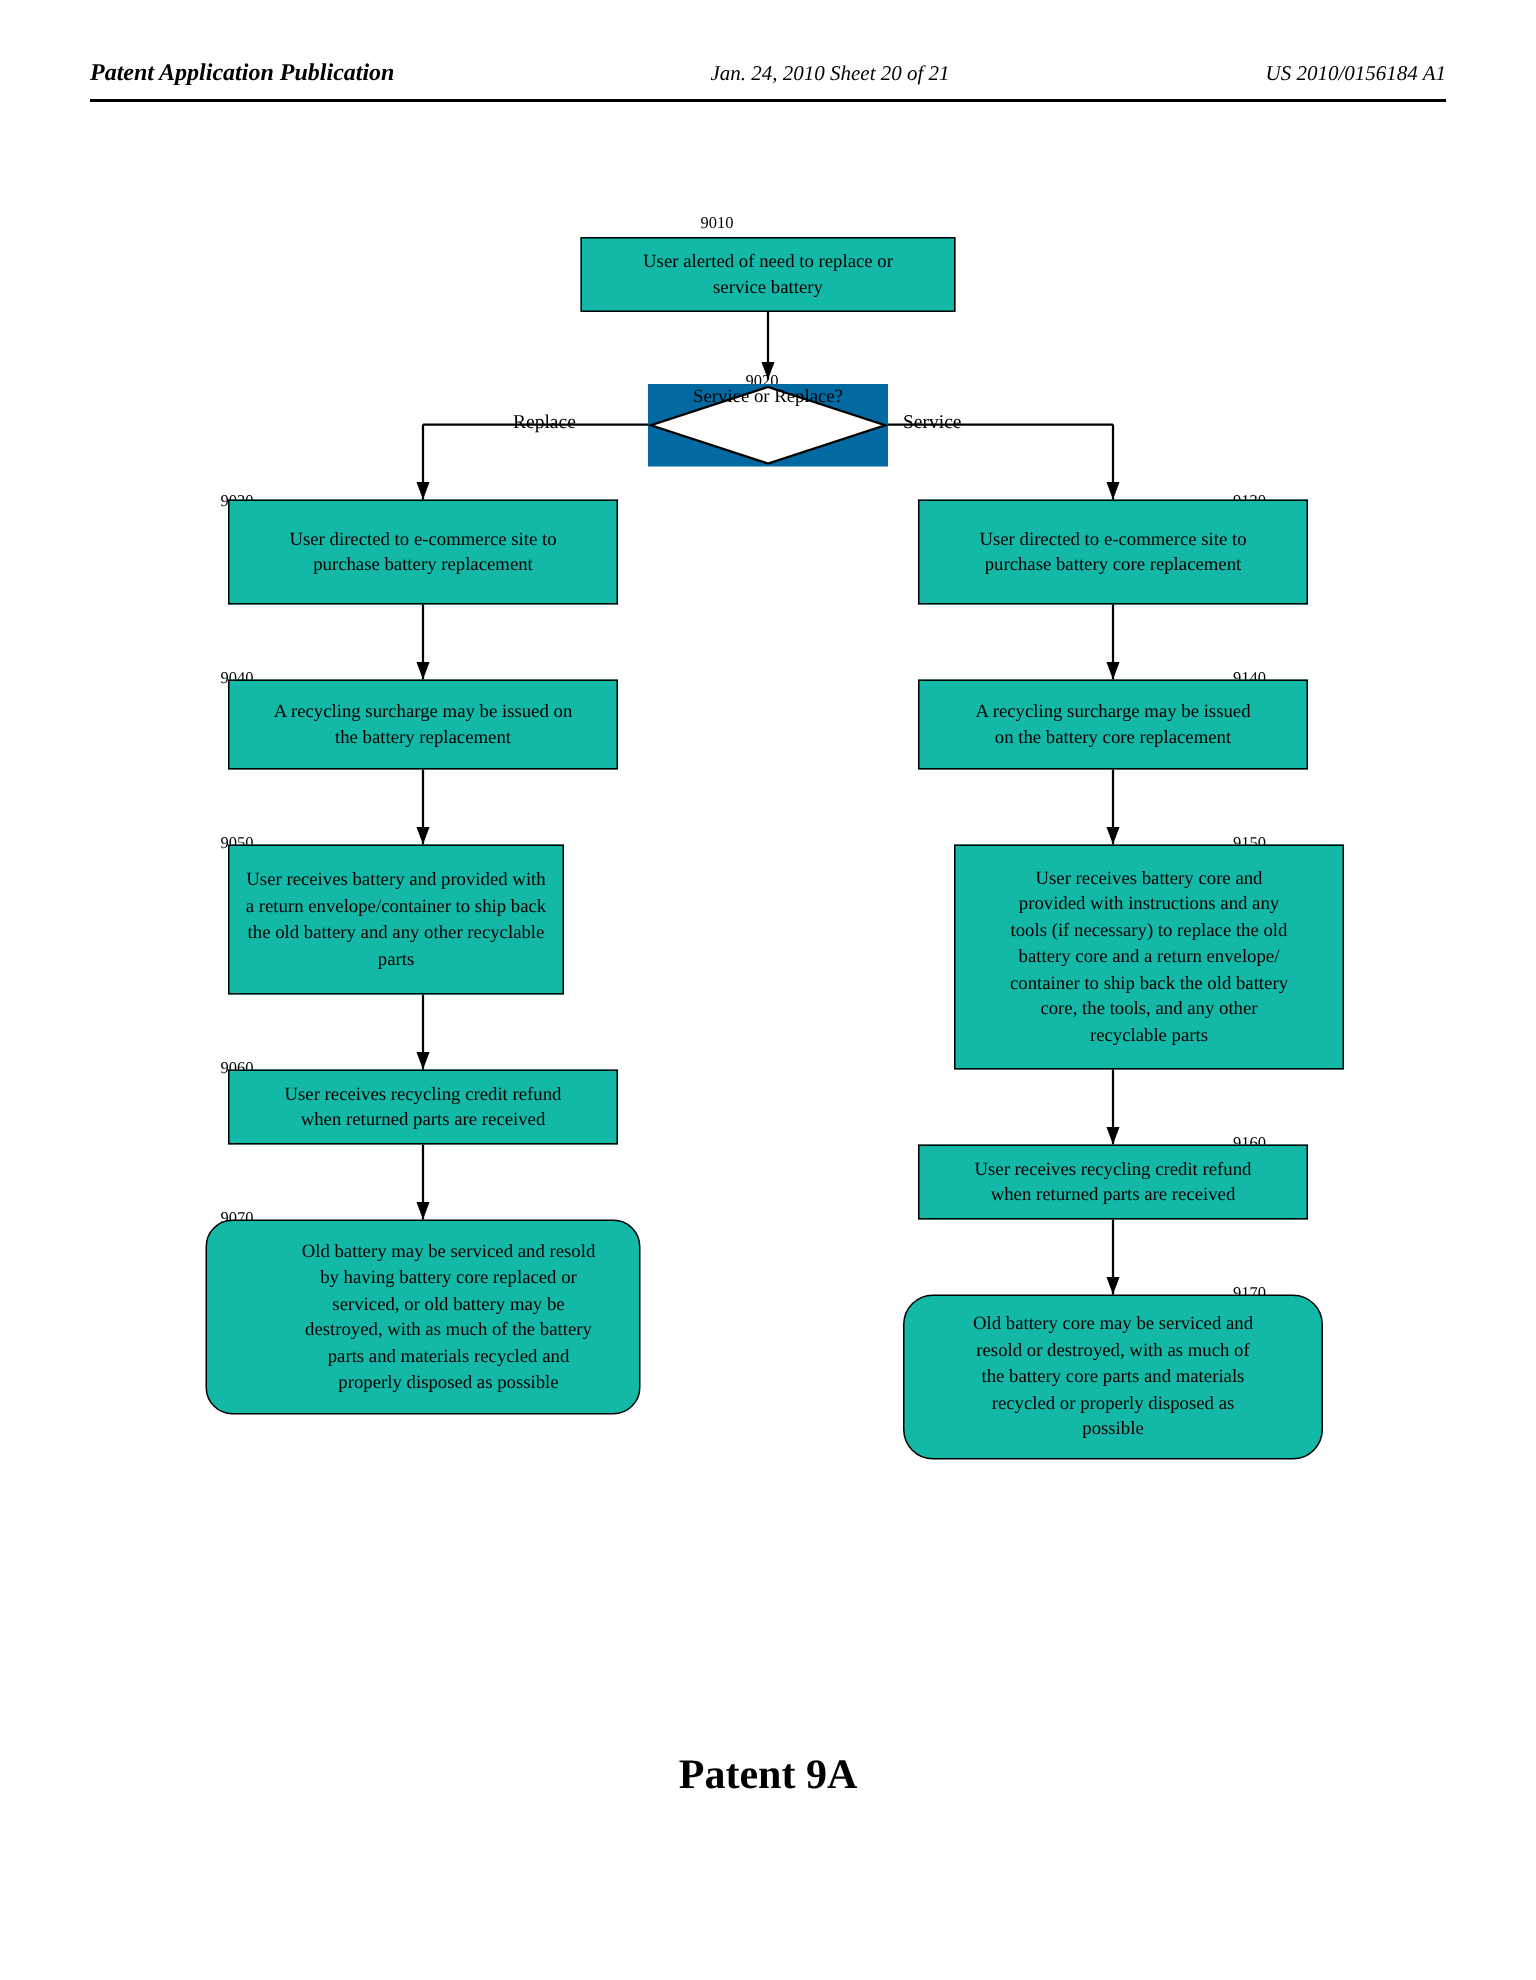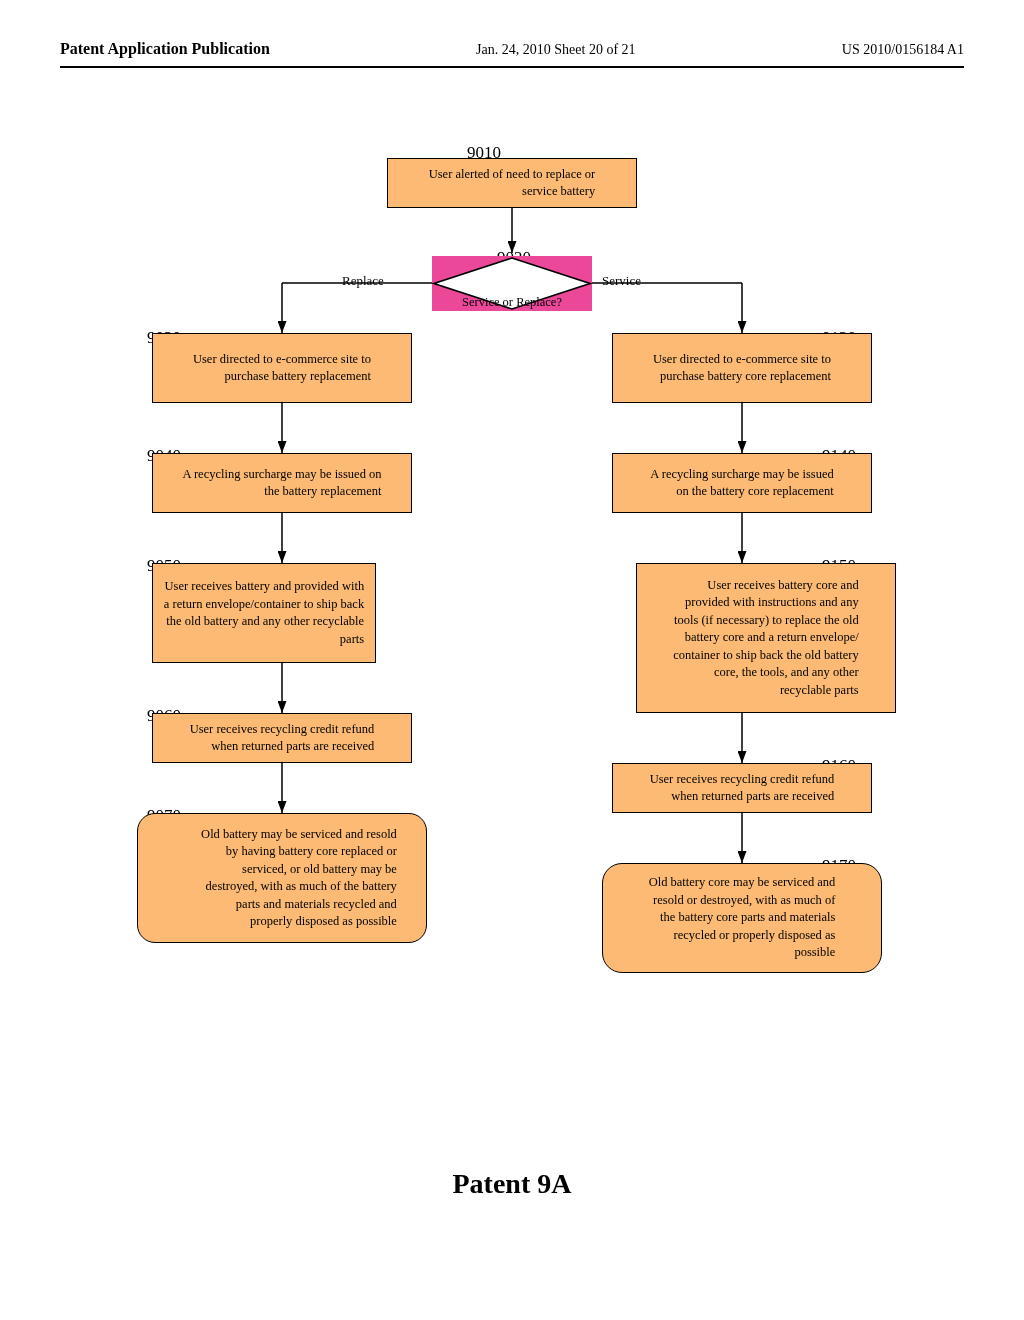--- a/index.html
+++ b/index.html
@@ -20,20 +20,21 @@
     }
 
     
     .header {
       display: flex;
       justify-content: space-between;
       align-items: baseline;
       border-bottom: 2px solid #000;
       padding-bottom: 8px;
       margin-bottom: 40px;
+      font-style: italic;
     }
     .header-left {
       font-weight: bold;
       font-size: 16px;
     }
     .header-center {
       font-size: 14px;
       text-align: center;
     }
     .header-right {
@@ -52,43 +53,43 @@
       text-align: center;
       font-size: 28px;
       font-weight: bold;
       margin-top: 40px;
     }
 
     
     .fc-box {
       position: absolute;
       border: 1.5px solid #000;
-      background: #fdba74;
-      text-align: right;
+      background: #14b8a6;
+      text-align: center;
       font-size: 12.5px;
       line-height: 1.4;
       display: flex;
       align-items: center;
       justify-content: center;
       padding: 6px 8px;
       font-family: Liberation Serif, serif;
     }
 
     .fc-rounded {
       border-radius: 18px;
     }
 
     .fc-diamond {
       position: absolute;
-      background: #ec4899;
+      background: #0369a1;
       text-align: center;
       font-size: 12.5px;
       line-height: 1.4;
       display: flex;
-      align-items: flex-end;
+      align-items: flex-start;
       justify-content: center;
     }
     .fc-diamond svg {
       position: absolute;
       top: 0; left: 0;
     }
     .fc-diamond span {
       position: relative;
       z-index: 1;
       font-size: 12.5px;
@@ -96,21 +97,21 @@
 
     
     .fc-label {
       position: absolute;
       font-size: 13px;
     }
 
     
     .fc-num {
       position: absolute;
-      font-size: 17px;
+      font-size: 11px;
     }
 
     
     .arrows-svg {
       position: absolute;
       top: 0; left: 0;
       width: 100%;
       height: 100%;
       pointer-events: none;
     }

